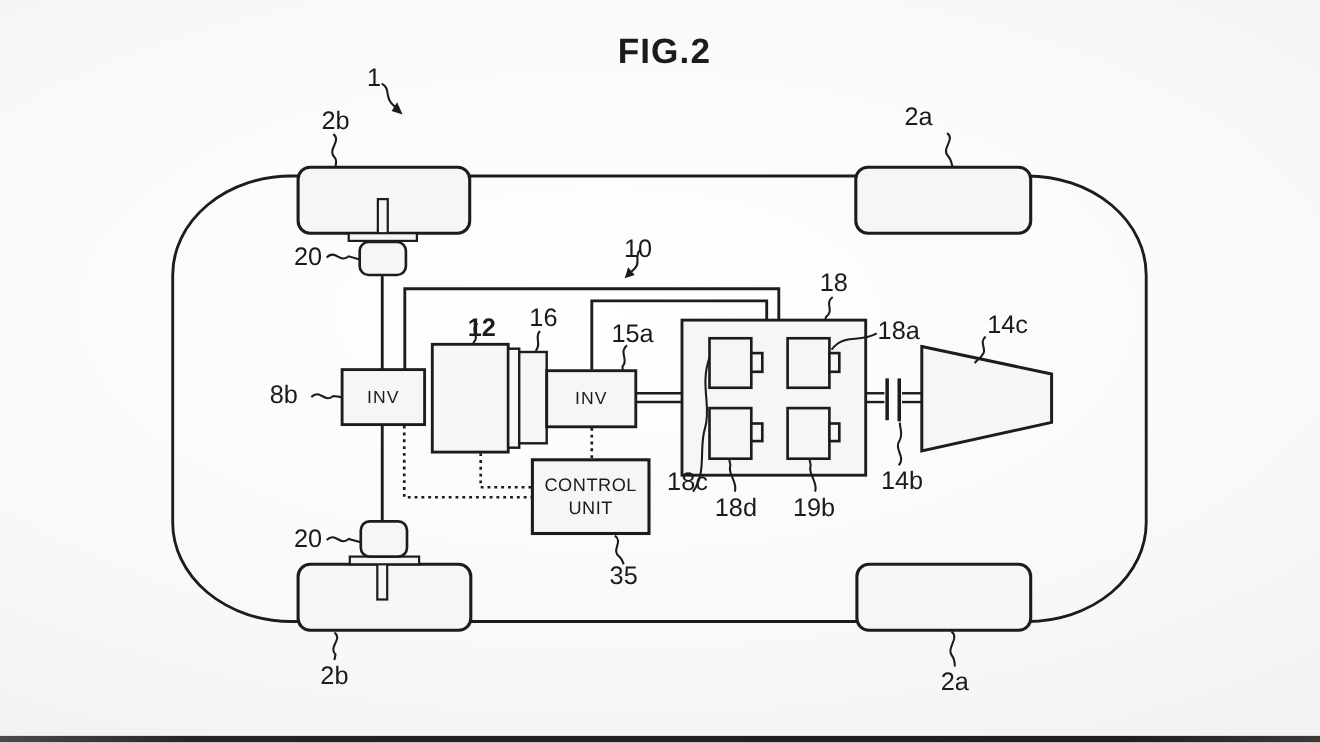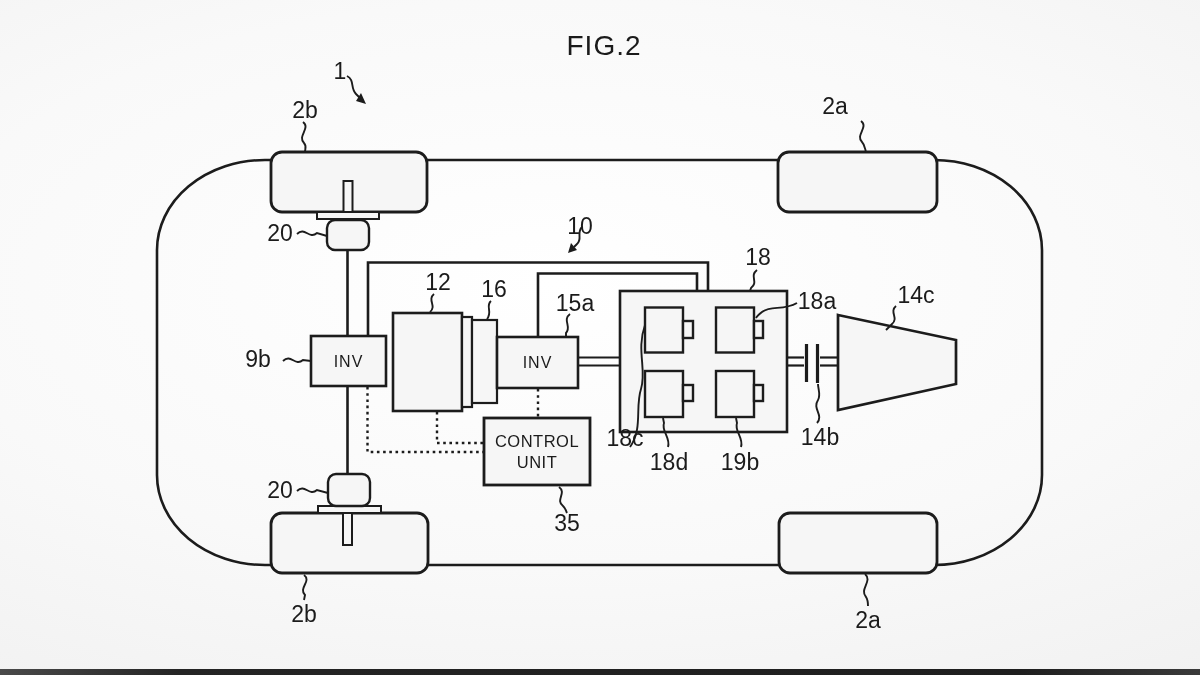--- a/index.html
+++ b/index.html
@@ -10,21 +10,21 @@
   }
   #bottom-band{
     position:absolute;left:0;bottom:0;width:100%;height:6px;
     background:linear-gradient(90deg,#4a4a4a 0%,#242424 15%,#1e1e1e 85%,#3a3a3a 100%);
   }
   svg{position:absolute;left:0;top:0;}
   .lbl{
     position:absolute;transform:translate(-50%,-50%);
     font-size:23px;color:#1b1b1b;white-space:nowrap;line-height:1;
   }
-  .fig-title{font-size:28px;letter-spacing:1px;}
+  .fig-title{font-size:32px;letter-spacing:1px;font-weight:bold;}
   .box-text{
     position:absolute;transform:translate(-50%,-50%);
     font-size:16px;color:#1b1b1b;letter-spacing:1px;line-height:1;
   }
   .control-text{
     position:absolute;display:flex;flex-direction:column;align-items:center;justify-content:center;
     font-size:16.5px;color:#1b1b1b;letter-spacing:.5px;line-height:1.25;
   }
 </style>
 </head>
@@ -128,22 +128,22 @@
   <div class="lbl" style="left:580px;top:226px;">10</div>
 
   <div class="lbl" style="left:305px;top:110px;">2b</div>
   <div class="lbl" style="left:835px;top:106px;">2a</div>
   <div class="lbl" style="left:304px;top:614px;">2b</div>
   <div class="lbl" style="left:868px;top:620px;">2a</div>
 
   <div class="lbl" style="left:280px;top:233px;">20</div>
   <div class="lbl" style="left:280px;top:490px;">20</div>
 
-  <div class="lbl" style="left:258px;top:359px;">9b</div>
-  <div class="lbl" style="left:438px;top:282px;">12</div>
+  <div class="lbl" style="left:258px;top:359px;">8b</div>
+  <div class="lbl" style="left:438px;top:298px;font-weight:bold;">12</div>
   <div class="lbl" style="left:494px;top:289px;">16</div>
   <div class="lbl" style="left:575px;top:303px;">15a</div>
 
   <div class="lbl" style="left:758px;top:257px;">18</div>
   <div class="lbl" style="left:817px;top:301px;">18a</div>
   <div class="lbl" style="left:625px;top:438px;text-align:right;">18c</div>
   <div class="lbl" style="left:669px;top:462px;">18d</div>
   <div class="lbl" style="left:740px;top:462px;">19b</div>
 
   <div class="lbl" style="left:820px;top:437px;">14b</div>

